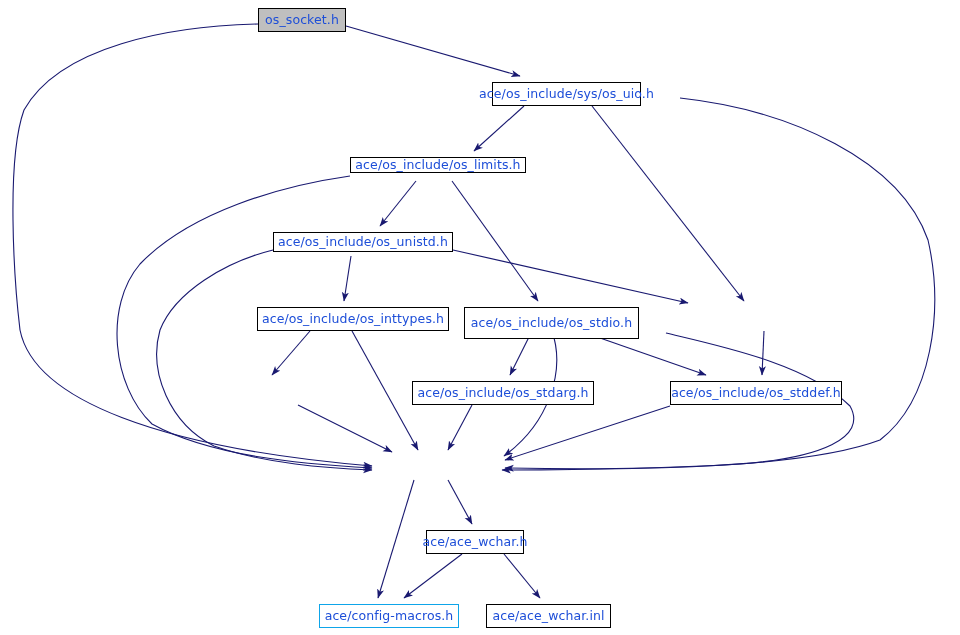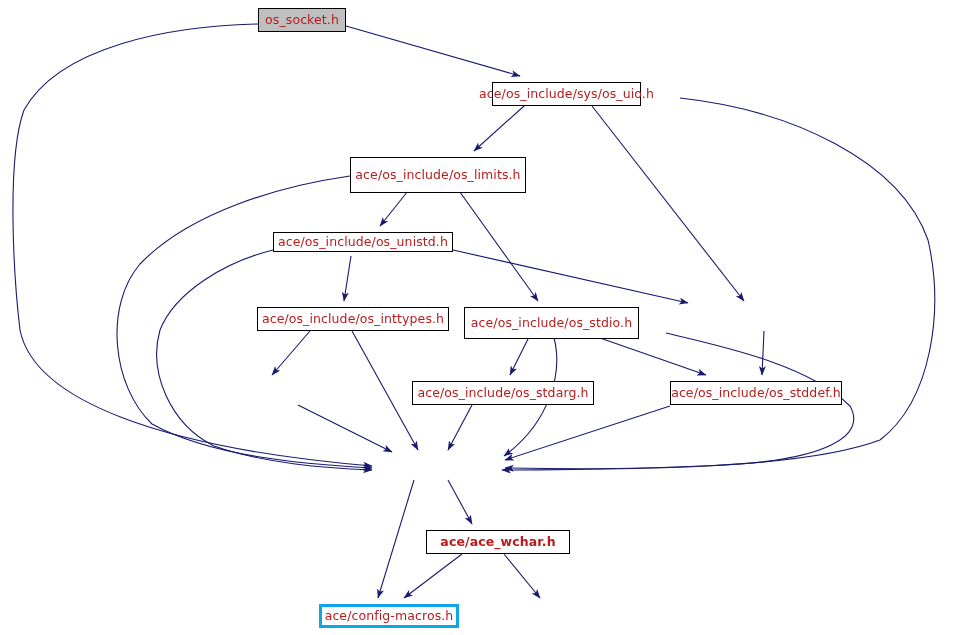--- a/index.html
+++ b/index.html
@@ -24,33 +24,33 @@
     pointer-events: none;
   }
   .node {
     position: absolute;
     box-sizing: border-box;
     display: flex;
     align-items: center;
     justify-content: center;
     background: #ffffff;
     border: 1px solid #000000;
-    color: #b91c1c;
+    color: #1d4ed8;
     font-size: 12.5px;
     line-height: 1;
     white-space: nowrap;
     letter-spacing: 0.1px;
     cursor: pointer;
   }
   .node.root {
     background: #bfbfbf;
     border: 1px solid #000000;
   }
   .node.faded-border {
-    border: 3px solid #0ea5e9;
+    border: 1px solid #0ea5e9;
   }
   .node-label {
     display: block;
     pointer-events: none;
   }
 </style>
 </head>
 <body>
 
 <div id="canvas">
@@ -119,38 +119,41 @@
       <path d="M504,554 L540,598"></path>
     </g>
   </svg>
 
   <div class="node root" style="left:258px;top:8px;width:88px;height:24px;">
     <span class="node-label">os_socket.h</span>
   </div>
   <div class="node" style="left:492px;top:82px;width:149px;height:24px;">
     <span class="node-label">ace/os_include/sys/os_uio.h</span>
   </div>
-  <div class="node" style="left:350px;top:157px;width:176px;height:36px;">
+  <div class="node" style="left:350px;top:157px;width:176px;height:16px;">
     <span class="node-label">ace/os_include/os_limits.h</span>
   </div>
   <div class="node" style="left:273px;top:232px;width:180px;height:20px;">
     <span class="node-label">ace/os_include/os_unistd.h</span>
   </div>
   <div class="node" style="left:257px;top:307px;width:192px;height:24px;">
     <span class="node-label">ace/os_include/os_inttypes.h</span>
   </div>
   <div class="node" style="left:464px;top:307px;width:175px;height:32px;">
     <span class="node-label">ace/os_include/os_stdio.h</span>
   </div>
   <div class="node" style="left:412px;top:381px;width:182px;height:24px;">
     <span class="node-label">ace/os_include/os_stdarg.h</span>
   </div>
   <div class="node" style="left:670px;top:381px;width:172px;height:24px;">
     <span class="node-label">ace/os_include/os_stddef.h</span>
   </div>
-  <div class="node" style="left:426px;top:530px;width:144px;height:24px;font-weight:bold;">
+  <div class="node" style="left:426px;top:530px;width:98px;height:24px;">
     <span class="node-label">ace/ace_wchar.h</span>
   </div>
   <div class="node faded-border" style="left:319px;top:604px;width:140px;height:24px;">
     <span class="node-label">ace/config-macros.h</span>
   </div>
+  <div class="node" style="left:486px;top:604px;width:125px;height:24px;">
+    <span class="node-label">ace/ace_wchar.inl</span>
+  </div>
 
 </div>
 
 </body></html>

